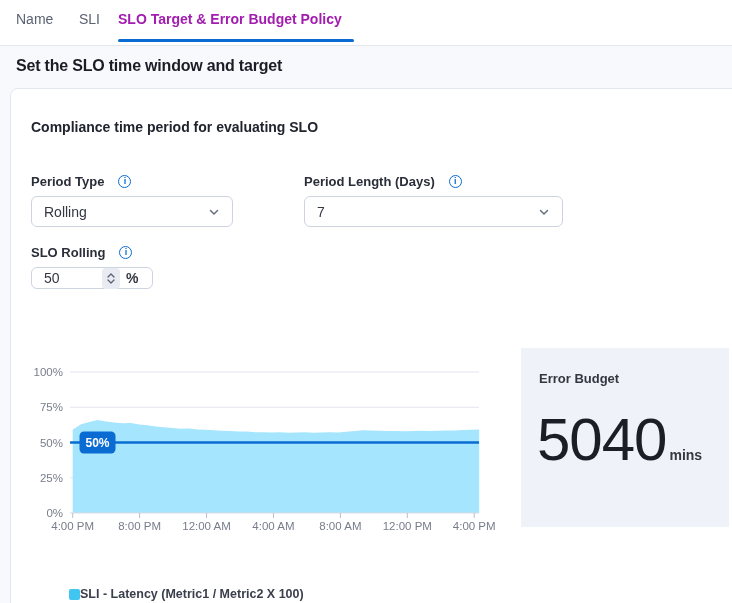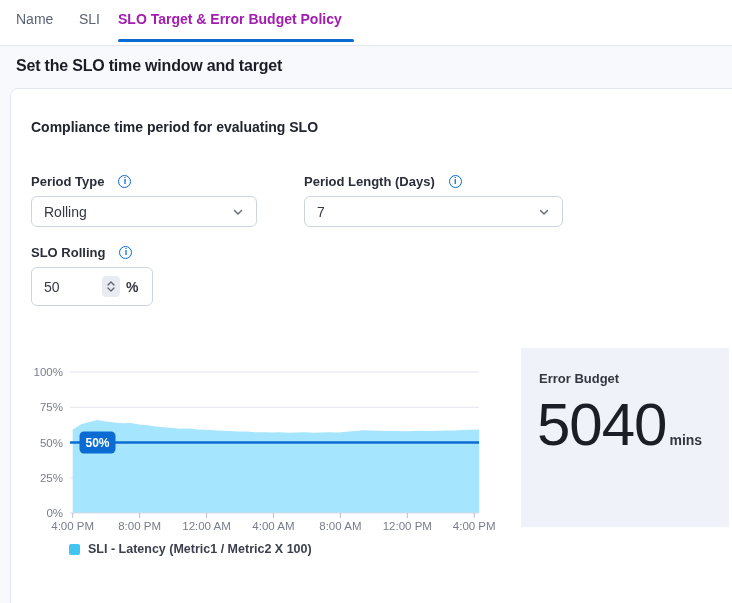--- a/index.html
+++ b/index.html
@@ -47,25 +47,25 @@
     width: 13px; height: 13px; border: 1.2px solid #0A6CD2; border-radius: 50%;
     color: #0A6CD2; font-size: 9px; font-weight: 700; cursor: pointer; flex: 0 0 auto;
   }
   .info-icon::after { content: "i"; line-height: 1; }
   .select {
     position: absolute; height: 31px; background: #fff;
     border: 1px solid #CDD4E0; border-radius: 6px;
     display: flex; align-items: center; justify-content: space-between;
     padding: 0 12px; font-size: 14px; color: #343741; cursor: pointer;
   }
-  .select-period-type { left: 20px; top: 107px; width: 226px; align-items: center; }
+  .select-period-type { left: 20px; top: 107px; width: 202px; align-items: center; }
   .select-period-length { left: 293px; top: 107px; width: 259px; }
   .chevron { width: 12px; height: 12px; flex: 0 0 auto; }
   .number-input {
-    position: absolute; left: 20px; top: 178px; width: 122px; height: 39px;
+    position: absolute; left: 20px; top: 178px; width: 122px; height: 22px;
     background: #fff; border: 1px solid #CDD4E0; border-radius: 6px;
     display: flex; align-items: center; padding: 0 10px 0 12px; gap: 6px;
   }
   .number-input input {
     width: 52px; border: none; outline: none; font-size: 14px; color: #343741;
     font-family: inherit; background: transparent;
   }
   .stepper {
     width: 18px; height: 21px; background: #E9EBF2; border-radius: 4px;
     display: flex; flex-direction: column; align-items: center; justify-content: center;
@@ -73,25 +73,25 @@
   }
   .percent-suffix { font-size: 14px; font-weight: 700; color: #343741; }
   
   .chart-svg { position: absolute; left: 15px; top: 252px; }
   
   .error-budget {
     position: absolute; left: 510px; top: 259px; width: 208px; height: 179px;
     background: #F0F2F9; border-radius: 0;
   }
   .eb-title { position: absolute; left: 18px; top: 23px; font-size: 13px; font-weight: 700; color: #343741; }
-  .eb-value-row { position: absolute; left: 16px; top: 44px; display: flex; align-items: baseline; }
+  .eb-value-row { position: absolute; left: 16px; top: 59px; display: flex; align-items: baseline; }
   .eb-value { font-size: 60px; font-weight: 400; letter-spacing: -1px; color: #1B1E27; line-height: 1.1; }
   .eb-unit { font-size: 14px; font-weight: 600; color: #343741; margin-left: 3px; }
   
-  .legend { position: absolute; left: 58px; top: 453px; display: flex; align-items: center; gap: 8px; }
+  .legend { position: absolute; left: 58px; top: 498px; display: flex; align-items: center; }
   .legend-swatch { width: 11px; height: 11px; border-radius: 2px; background: #41C6F2; flex: 0 0 auto; }
   .legend-label { font-size: 12.5px; font-weight: 600; color: #3A3F4B; }
 </style>
 </head>
 <body>
 
 <div class="page">
 
   <div class="tabs-bar">
     <div class="tab tab-name">Name</div>

